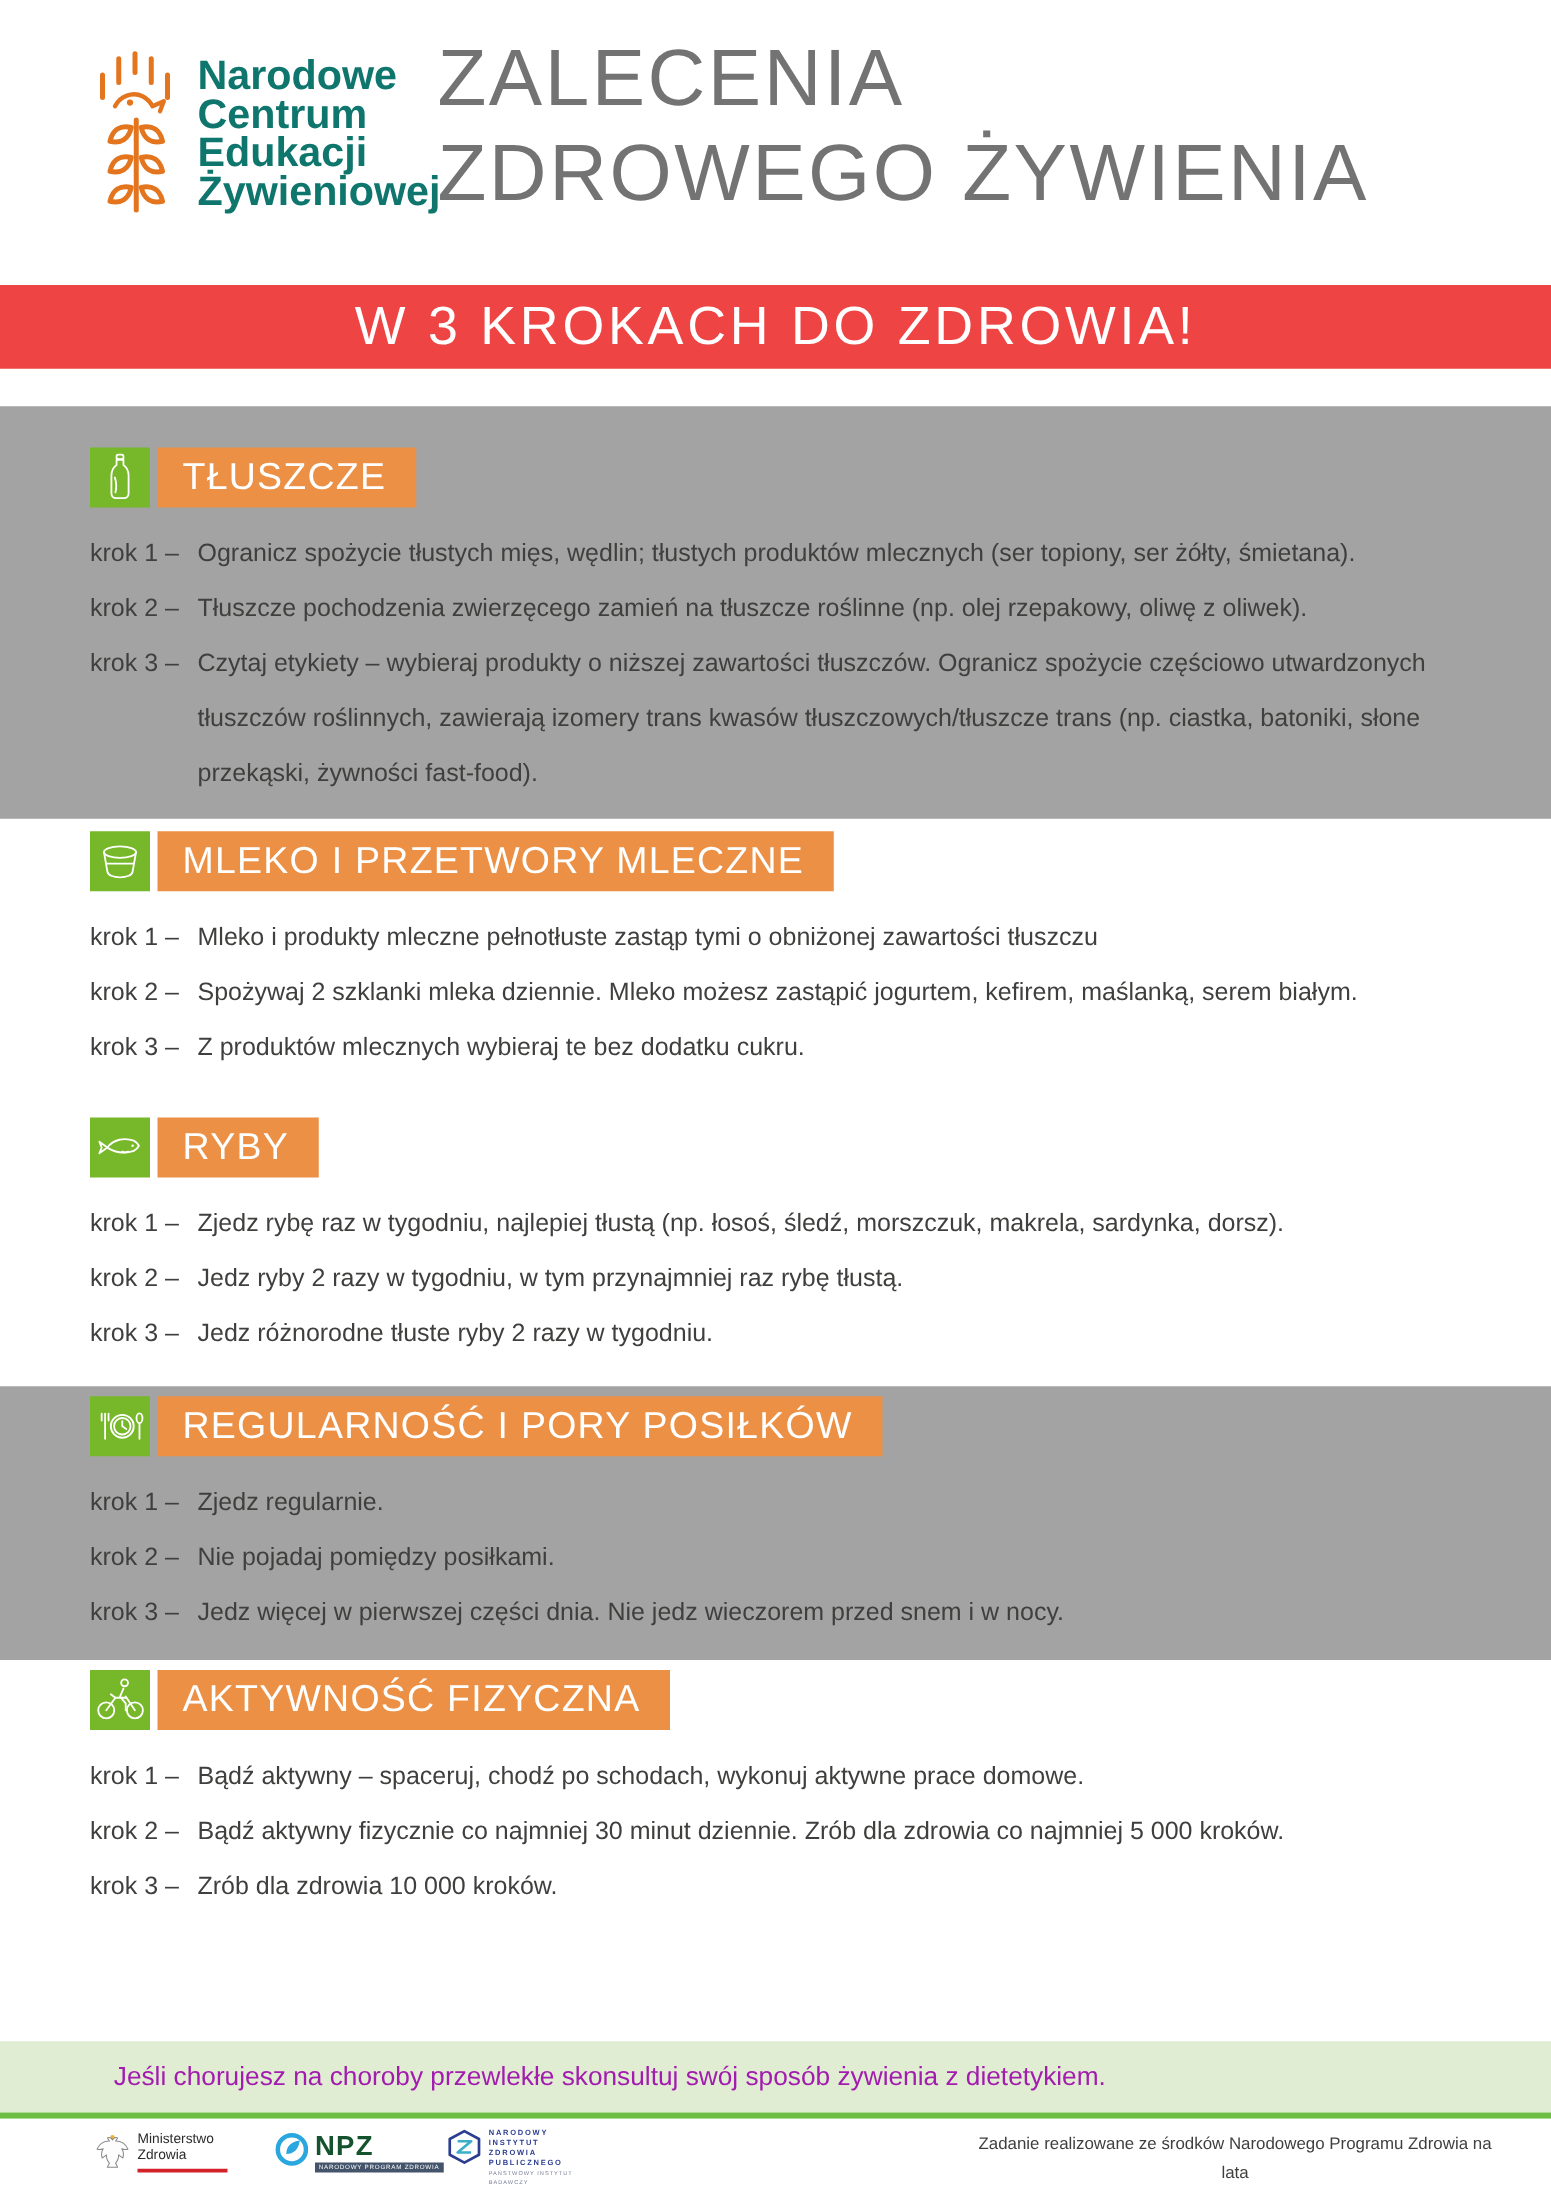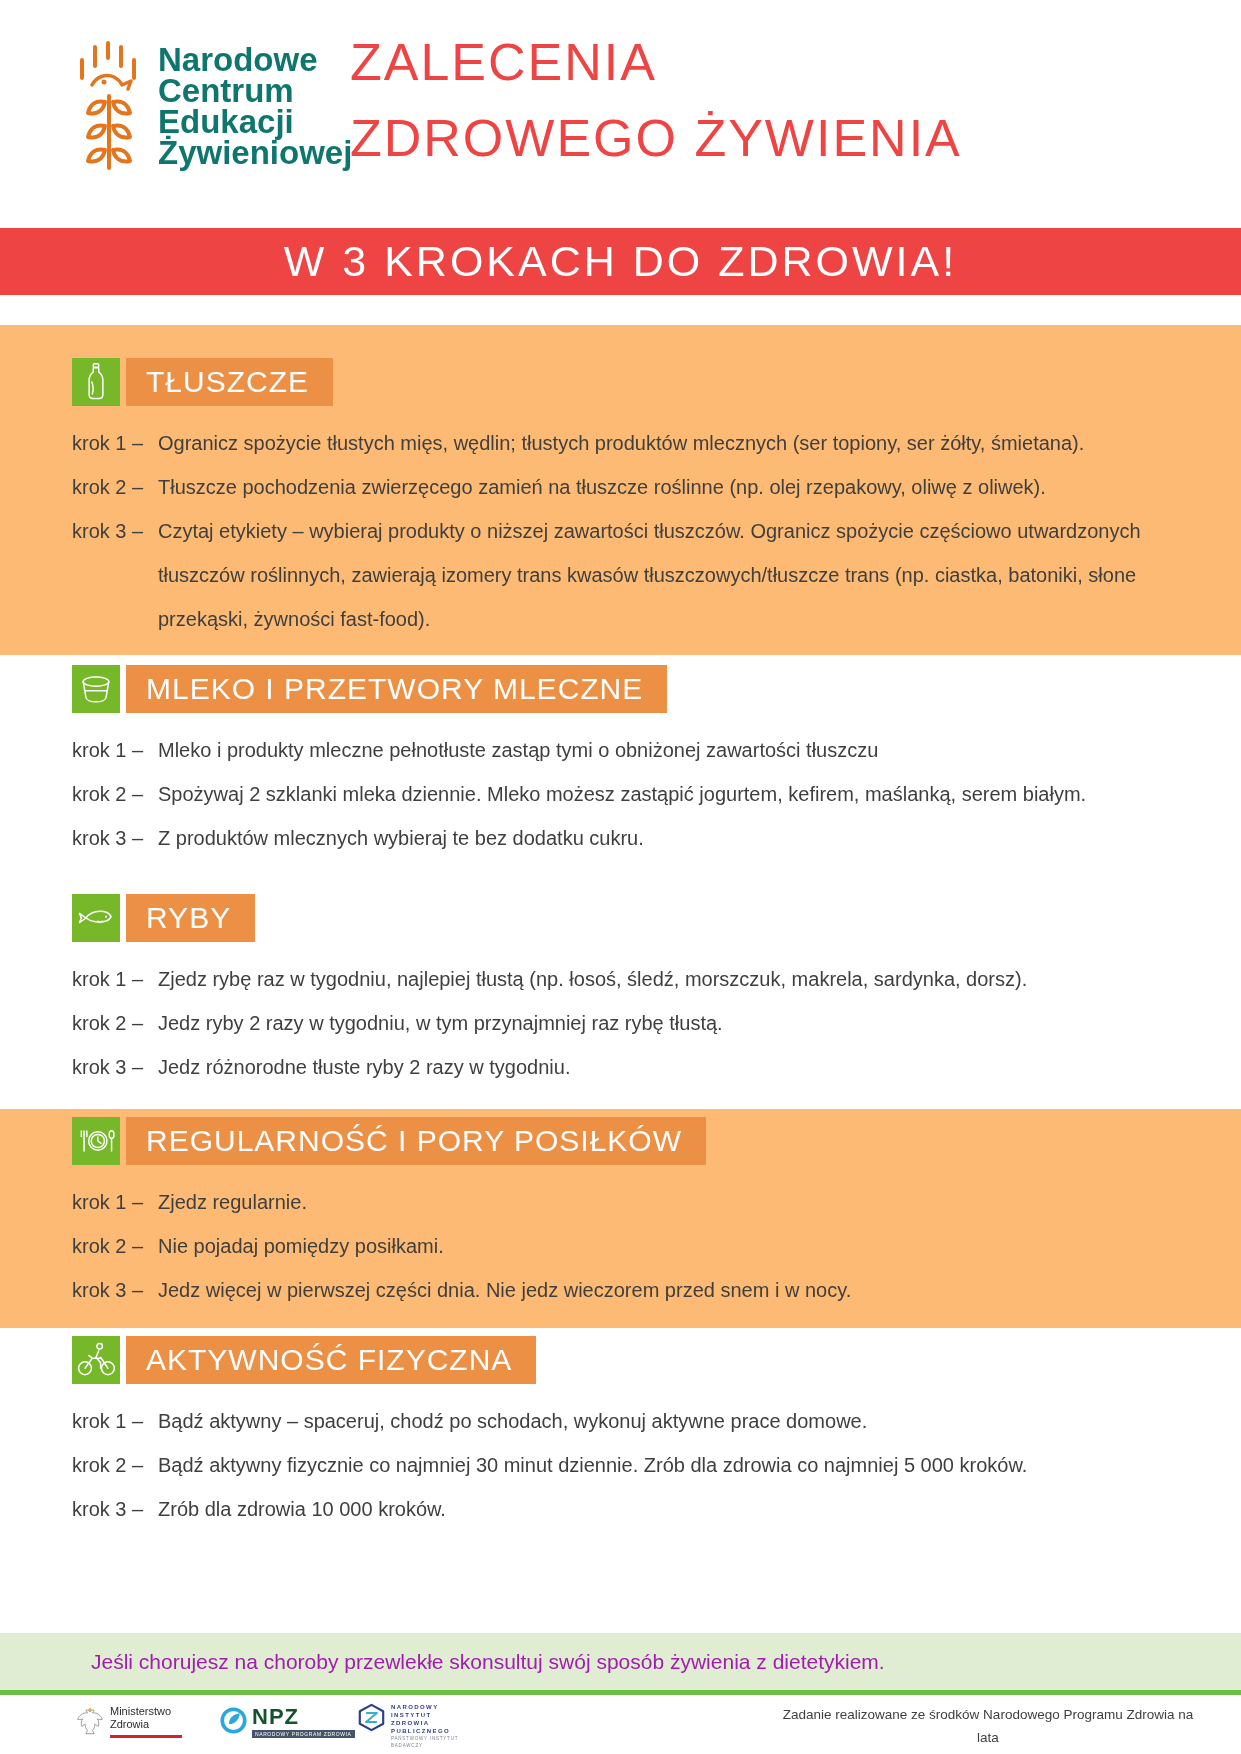--- a/index.html
+++ b/index.html
@@ -5,31 +5,31 @@
   html,body{margin:0;padding:0;}
   body{
     width:1241px;height:1754px;position:relative;background:#ffffff;
     font-family:"Liberation Sans", sans-serif;color:#3F3F3E;overflow:hidden;
   }
   .abs{position:absolute;}
 
   
   .brand-logo{left:74px;top:40px;width:70px;height:132px;}
   .brand-name{left:158px;top:44px;font-size:33px;line-height:31px;font-weight:700;color:#0f766e;}
-  .main-title{left:350px;top:24px;font-size:52px;line-height:76px;font-weight:400;letter-spacing:2px;color:#ef4444;white-space:nowrap;}
+  .main-title{left:350px;top:24px;font-size:64px;line-height:76px;font-weight:400;letter-spacing:2px;color:#737373;white-space:nowrap;}
 
   
   .top-banner{left:0;top:228px;width:1241px;height:67px;background:#ef4444;
     display:flex;align-items:center;justify-content:center;}
   .top-banner span{color:#fff;font-size:43px;letter-spacing:3px;font-weight:400;}
 
   
   .content{left:0;top:325px;width:1241px;}
   .sec{padding:0 72px 18px 72px;}
-  .sec.tinted{background:#fdba74;}
+  .sec.tinted{background:#a3a3a3;}
   .sec-tluszcze{padding-top:33px;padding-bottom:14px;}
   .sec-mleko{padding-top:10px;padding-bottom:20px;}
   .sec-ryby{padding-top:14px;padding-bottom:20px;}
   .sec-regularnosc{padding-top:8px;padding-bottom:16px;}
   .sec-aktywnosc{padding-top:8px;}
   .sec-head{display:flex;align-items:stretch;height:48px;}
   .icon-box{width:48px;height:48px;background:#76B82A;flex:none;
     display:flex;align-items:center;justify-content:center;margin-right:6px;}
   .icon-box svg{width:44px;height:44px;}
   .sec-bar{background:#EB9045;display:flex;align-items:center;padding:0 24px 0 20px;}

